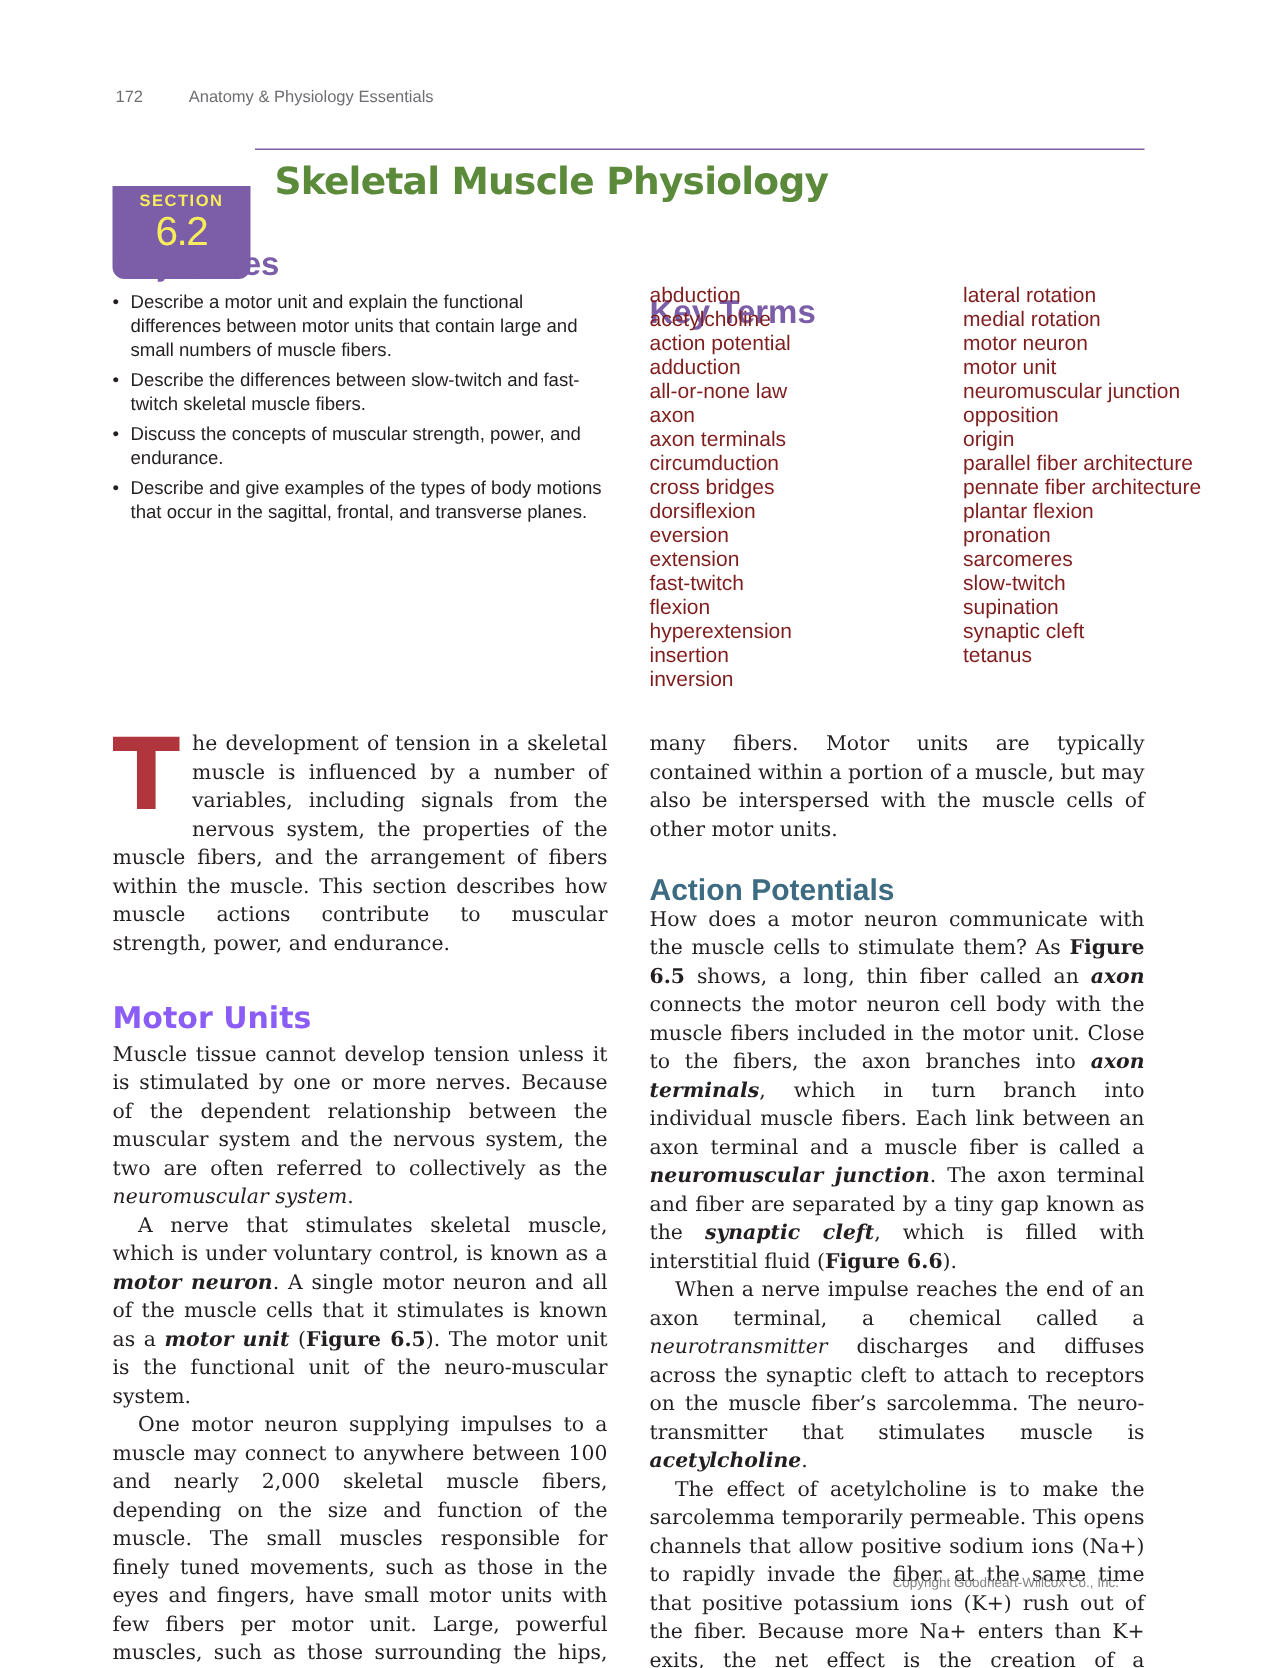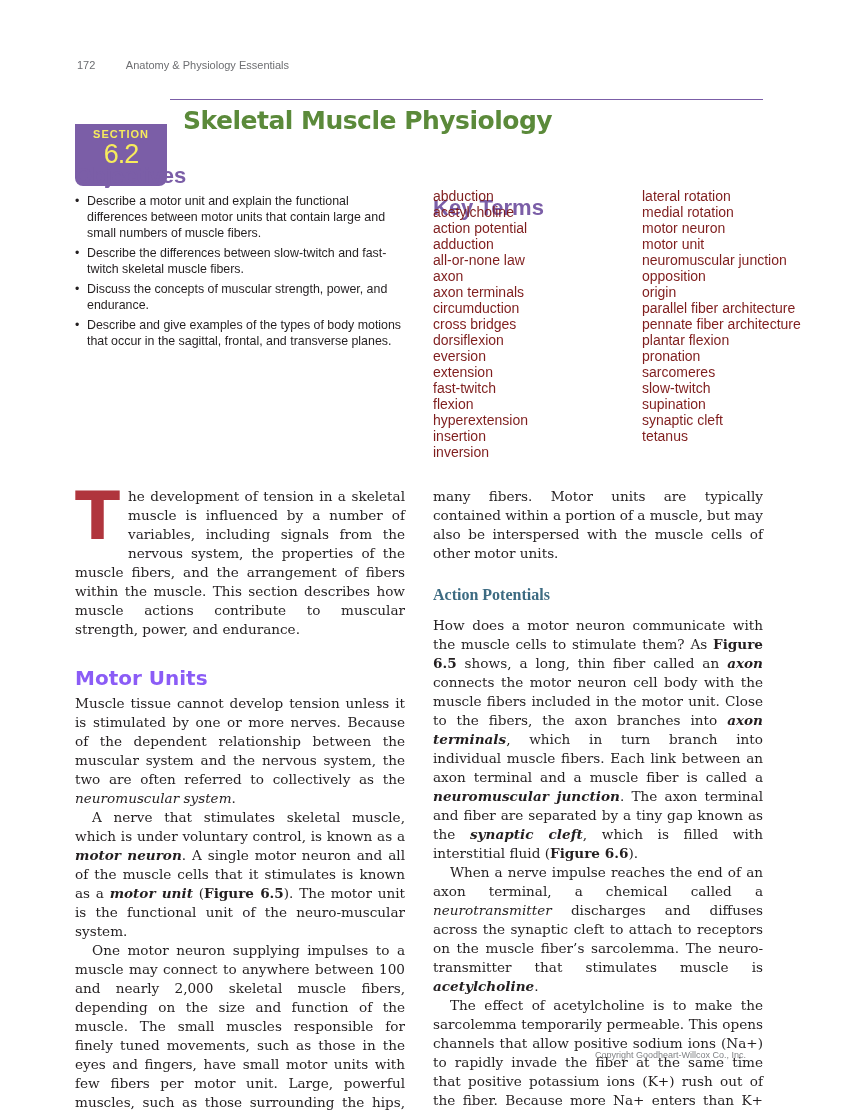--- a/index.html
+++ b/index.html
@@ -19,21 +19,21 @@
   .terms { position:absolute; top:188px; font-family:"Liberation Sans", sans-serif; font-size:14px; line-height:16px; color:#7f1d1d; }
   .terms div { white-space:nowrap; }
   .tc1 { left:433px; } .tc2 { left:606px;margin-left:36px; }
   .col { position:absolute; width:330px; font-size:13.6px; line-height:19px; text-align:justify; hyphens:manual; }
   .col p { margin:0; }
   .col p.ind { text-indent:17px; }
   .col1 { left:75px; top:487px; }
   .col2 { left:433px; top:487px; }
   .dropcap { float:left; font-family:"DejaVu Sans", sans-serif; font-weight:bold; color:#b0353d; font-size:66px; line-height:56px; margin:2px 8px 0 0; height:56px; }
   .h-motor { font-family:"DejaVu Sans", sans-serif; font-weight:bold; font-size:20px; color:#8b5cf6; margin:30px 0 6px 0; text-align:left; }
-  .h-action { font-family:Liberation Serif, serif; font-weight:bold; font-size:16px; color:#3d6b82; margin:22px 0 12px 0; text-align:left; }
+  .h-action { font-family:Liberation Sans, sans-serif; font-weight:bold; font-size:20px; color:#3d6b82; margin:22px 0 0 0; text-align:left; }
   .bi { font-weight:bold; font-style:italic; }
   .b { font-weight:bold; }
   .i { font-style:italic; }
   .footer { position:absolute; top:1050px; left:595px; font-family:"Liberation Sans", sans-serif; font-size:9px; color:#808285; }
 </style>
 </head>
 <body>
 
 <div class="hdr">
   <span class="pg">172</span>

